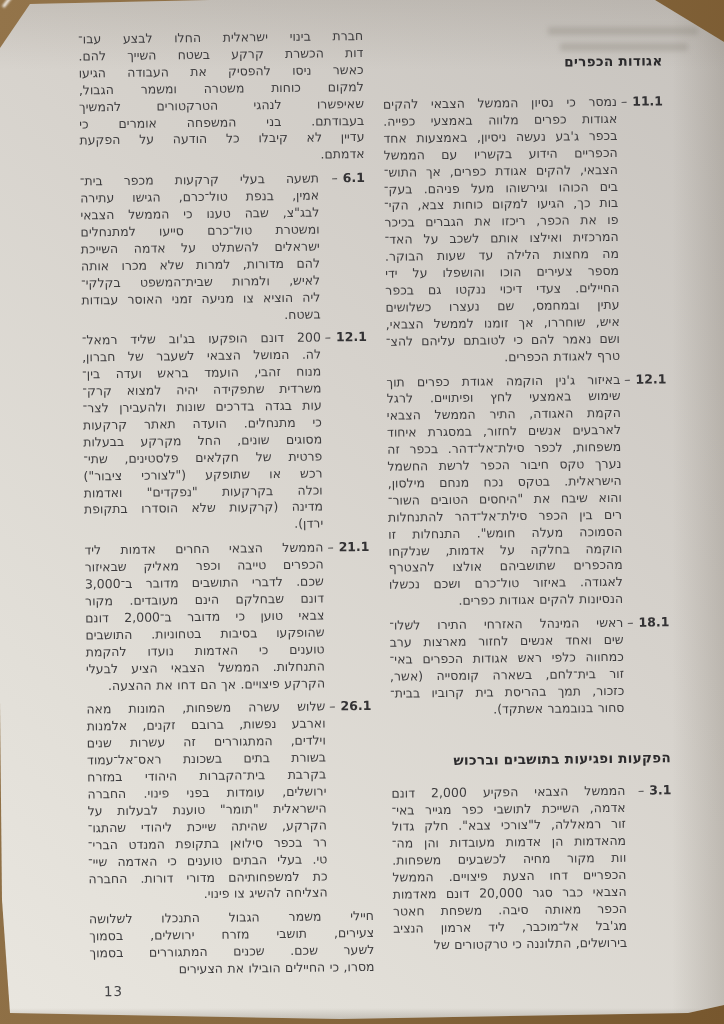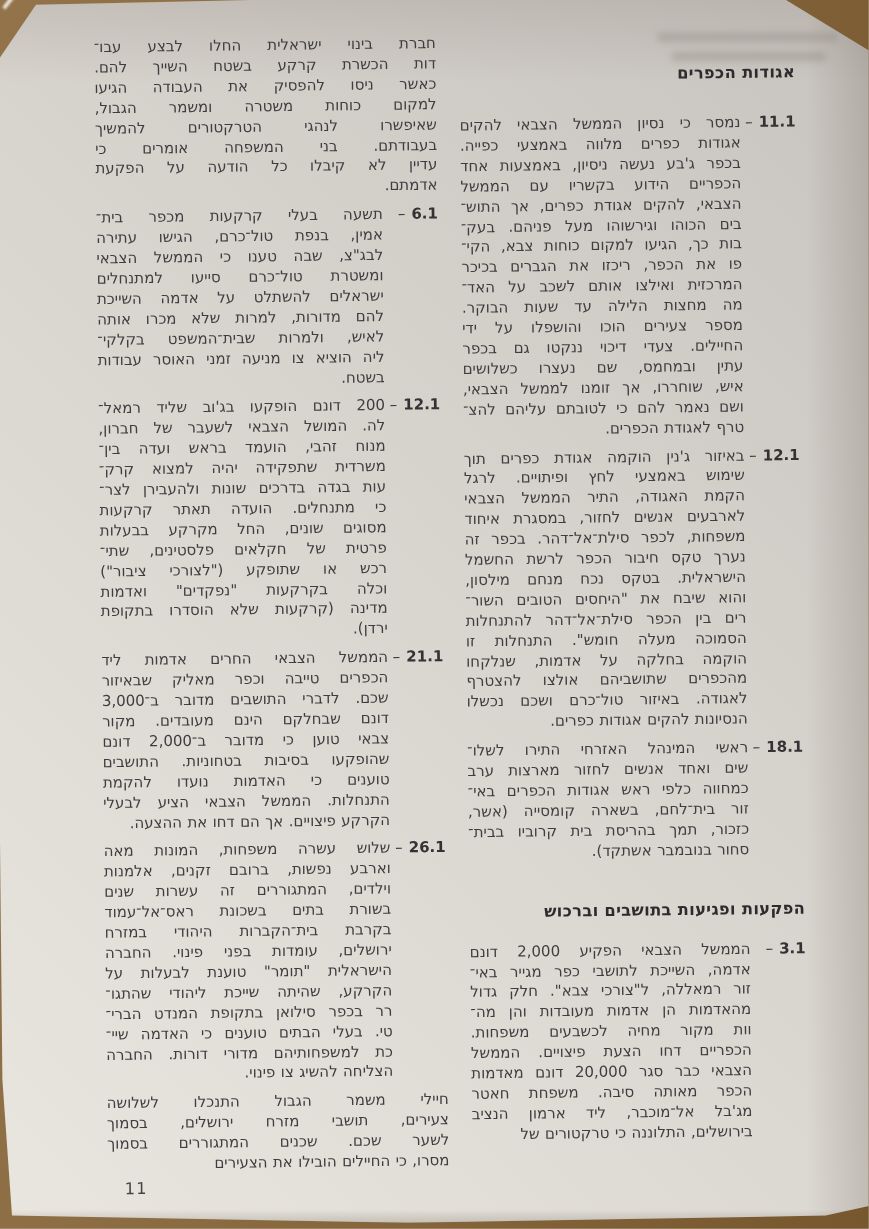--- a/index.html
+++ b/index.html
@@ -228,16 +228,16 @@
             <div class="line last">הצליחה להשיג צו פינוי.</div>
           </div>
         </div>
         <div class="paragraph">
           <div class="line">חיילי משמר הגבול התנכלו לשלושה</div>
           <div class="line">צעירים, תושבי מזרח ירושלים, בסמוך</div>
           <div class="line">לשער שכם. שכנים המתגוררים בסמוך</div>
           <div class="line last">מסרו, כי החיילים הובילו את הצעירים</div>
         </div>
       </div>
-    <div class="page-number">11</div>
+    <div class="page-number">13</div>
   </div>
 </div>
 <div class="edge-highlight"></div>
 
 </body></html>

